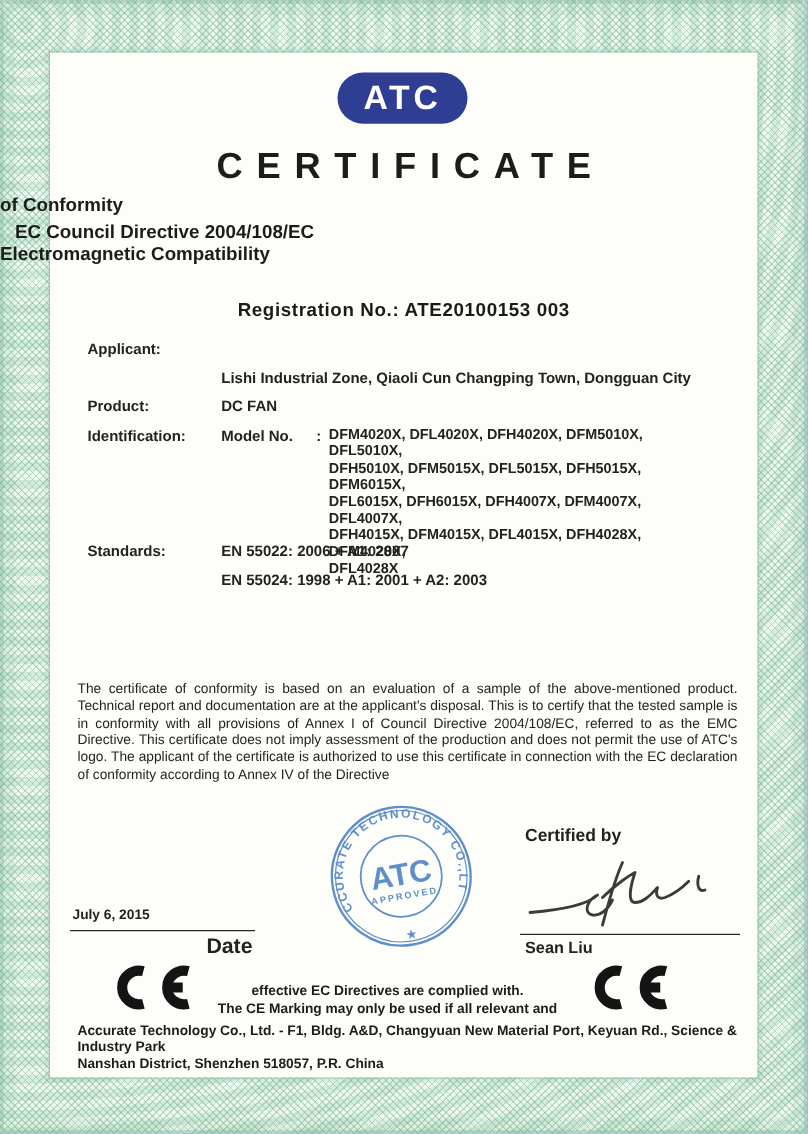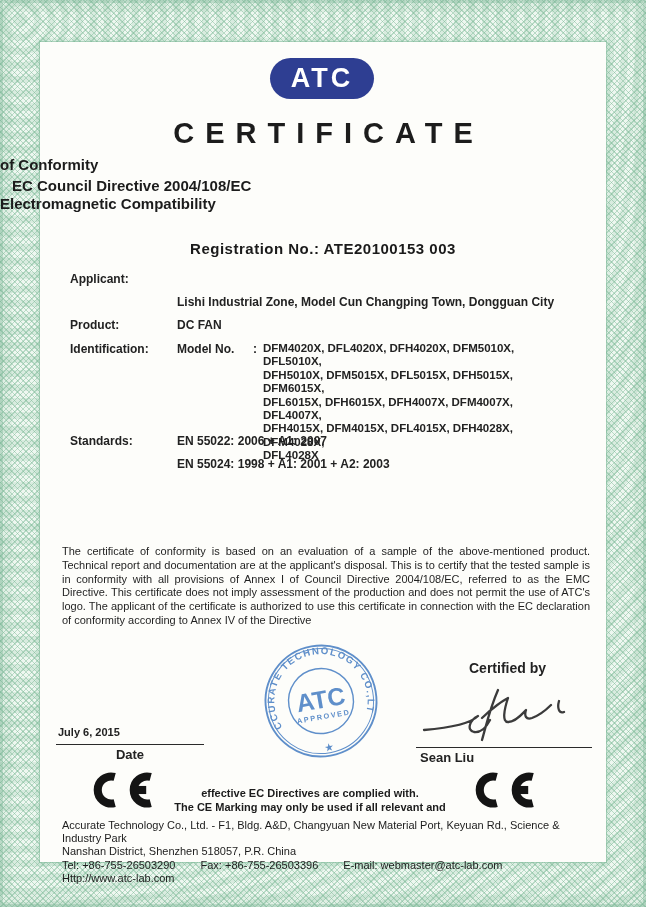--- a/index.html
+++ b/index.html
@@ -47,35 +47,35 @@
   .model-colon{left:253px;top:342px;font-size:12px;font-weight:bold;}
   .model-lines{left:263px;top:342px;width:310px;font-size:11.5px;font-weight:bold;line-height:13.4px;}
   
   .body-par{
     left:62px;top:545px;width:528px;
     font-size:11px;font-weight:normal;line-height:13.8px;text-align:justify;color:#1f1f1f;
   }
   
   .stamp{left:262px;top:642px;width:118px;height:118px;opacity:.88;transform:rotate(-10deg);}
   
-  .certified-by{left:420px;top:660px;width:175px;text-align:center;font-size:14px;font-weight:bold;}
+  .certified-by{left:420px;top:660px;width:175px;text-align:left;font-size:14px;font-weight:bold;}
   .sig-svg{left:420px;top:682px;}
   .sig-line{left:416px;top:747px;width:176px;height:0;border-top:1.6px solid #2a2a2a;}
   .sig-name{left:420px;top:750px;width:175px;text-align:left;font-size:13px;font-weight:bold;}
   .date-value{left:58px;top:726px;width:144px;text-align:left;font-size:11px;font-weight:bold;}
   .date-line{left:56px;top:744px;width:148px;height:0;border-top:1.6px solid #2a2a2a;}
-  .date-label{left:58px;top:747px;width:144px;text-align:center;font-size:13px;font-weight:bold;}
+  .date-label{left:58px;top:747px;width:144px;text-align:right;font-size:17px;font-weight:bold;}
   
   .ce{width:70px;height:36px;}
   .ce-left{left:86px;top:772px;}
   .ce-right{left:468px;top:772px;}
   .ce-notice{left:160px;top:787px;width:300px;text-align:center;
     font-size:11px;font-weight:bold;line-height:13.6px;color:#1c1c1c;}
   
-  .footer{left:62px;top:819px;width:530px;font-size:11px;font-weight:normal;line-height:13.2px;color:#1c1c1c;}
+  .footer{left:62px;top:819px;width:530px;font-size:11px;font-weight:bold;line-height:13.2px;color:#1c1c1c;}
   .footer .contact span{margin-right:22px;}
   .footer .contact span:last-child{margin-right:0;}
 </style>
 </head>
 <body>
 
 <div class="page">
   <div class="border-frame"></div>
   <div class="paper"></div>
 
@@ -84,21 +84,21 @@
   </div>
 
   <div class="abs title-main">CERTIFICATE</div>
   <div class="abs title-sub sub1">of Conformity</div>
   <div class="abs title-sub sub2">EC Council Directive 2004/108/EC</div>
   <div class="abs title-sub sub3">Electromagnetic Compatibility</div>
 
   <div class="abs registration">Registration No.: ATE20100153 003</div>
 
   <div class="abs flabel" style="top:272px">Applicant:</div>
-  <div class="abs fvalue" style="top:295px">Lishi Industrial Zone, Model Cun Changping Town, Dongguan City</div>
+  <div class="abs fvalue" style="top:295px">Lishi Industrial Zone, Qiaoli Cun Changping Town, Dongguan City</div>
 
   <div class="abs flabel" style="top:318px">Product:</div>
   <div class="abs fvalue" style="top:318px">DC FAN</div>
 
   <div class="abs flabel" style="top:342px">Identification:</div>
   <div class="abs model-label">Model No.</div>
   <div class="abs model-colon">:</div>
   <div class="abs model-lines">
     <div>DFM4020X, DFL4020X, DFH4020X, DFM5010X, DFL5010X,</div>
     <div>DFH5010X, DFM5015X, DFL5015X, DFH5015X, DFM6015X,</div>
@@ -169,20 +169,14 @@
   </div>
 
   <div class="abs ce-notice">
     <div>effective EC Directives are complied with.</div>
     <div>The CE Marking may only be used if all relevant and</div>
   </div>
 
   <div class="abs footer">
     <div>Accurate Technology Co., Ltd. - F1, Bldg. A&amp;D, Changyuan New Material Port, Keyuan Rd., Science &amp; Industry Park</div>
     <div>Nanshan District, Shenzhen 518057, P.R. China</div>
-    <div class="contact">
-      <span>Tel: +86-755-26503290</span>
-      <span>Fax: +86-755-26503396</span>
-      <span>E-mail: webmaster@atc-lab.com</span>
-      <span>Http://www.atc-lab.com</span>
-    </div>
   </div>
 </div>
 
 </body></html>

